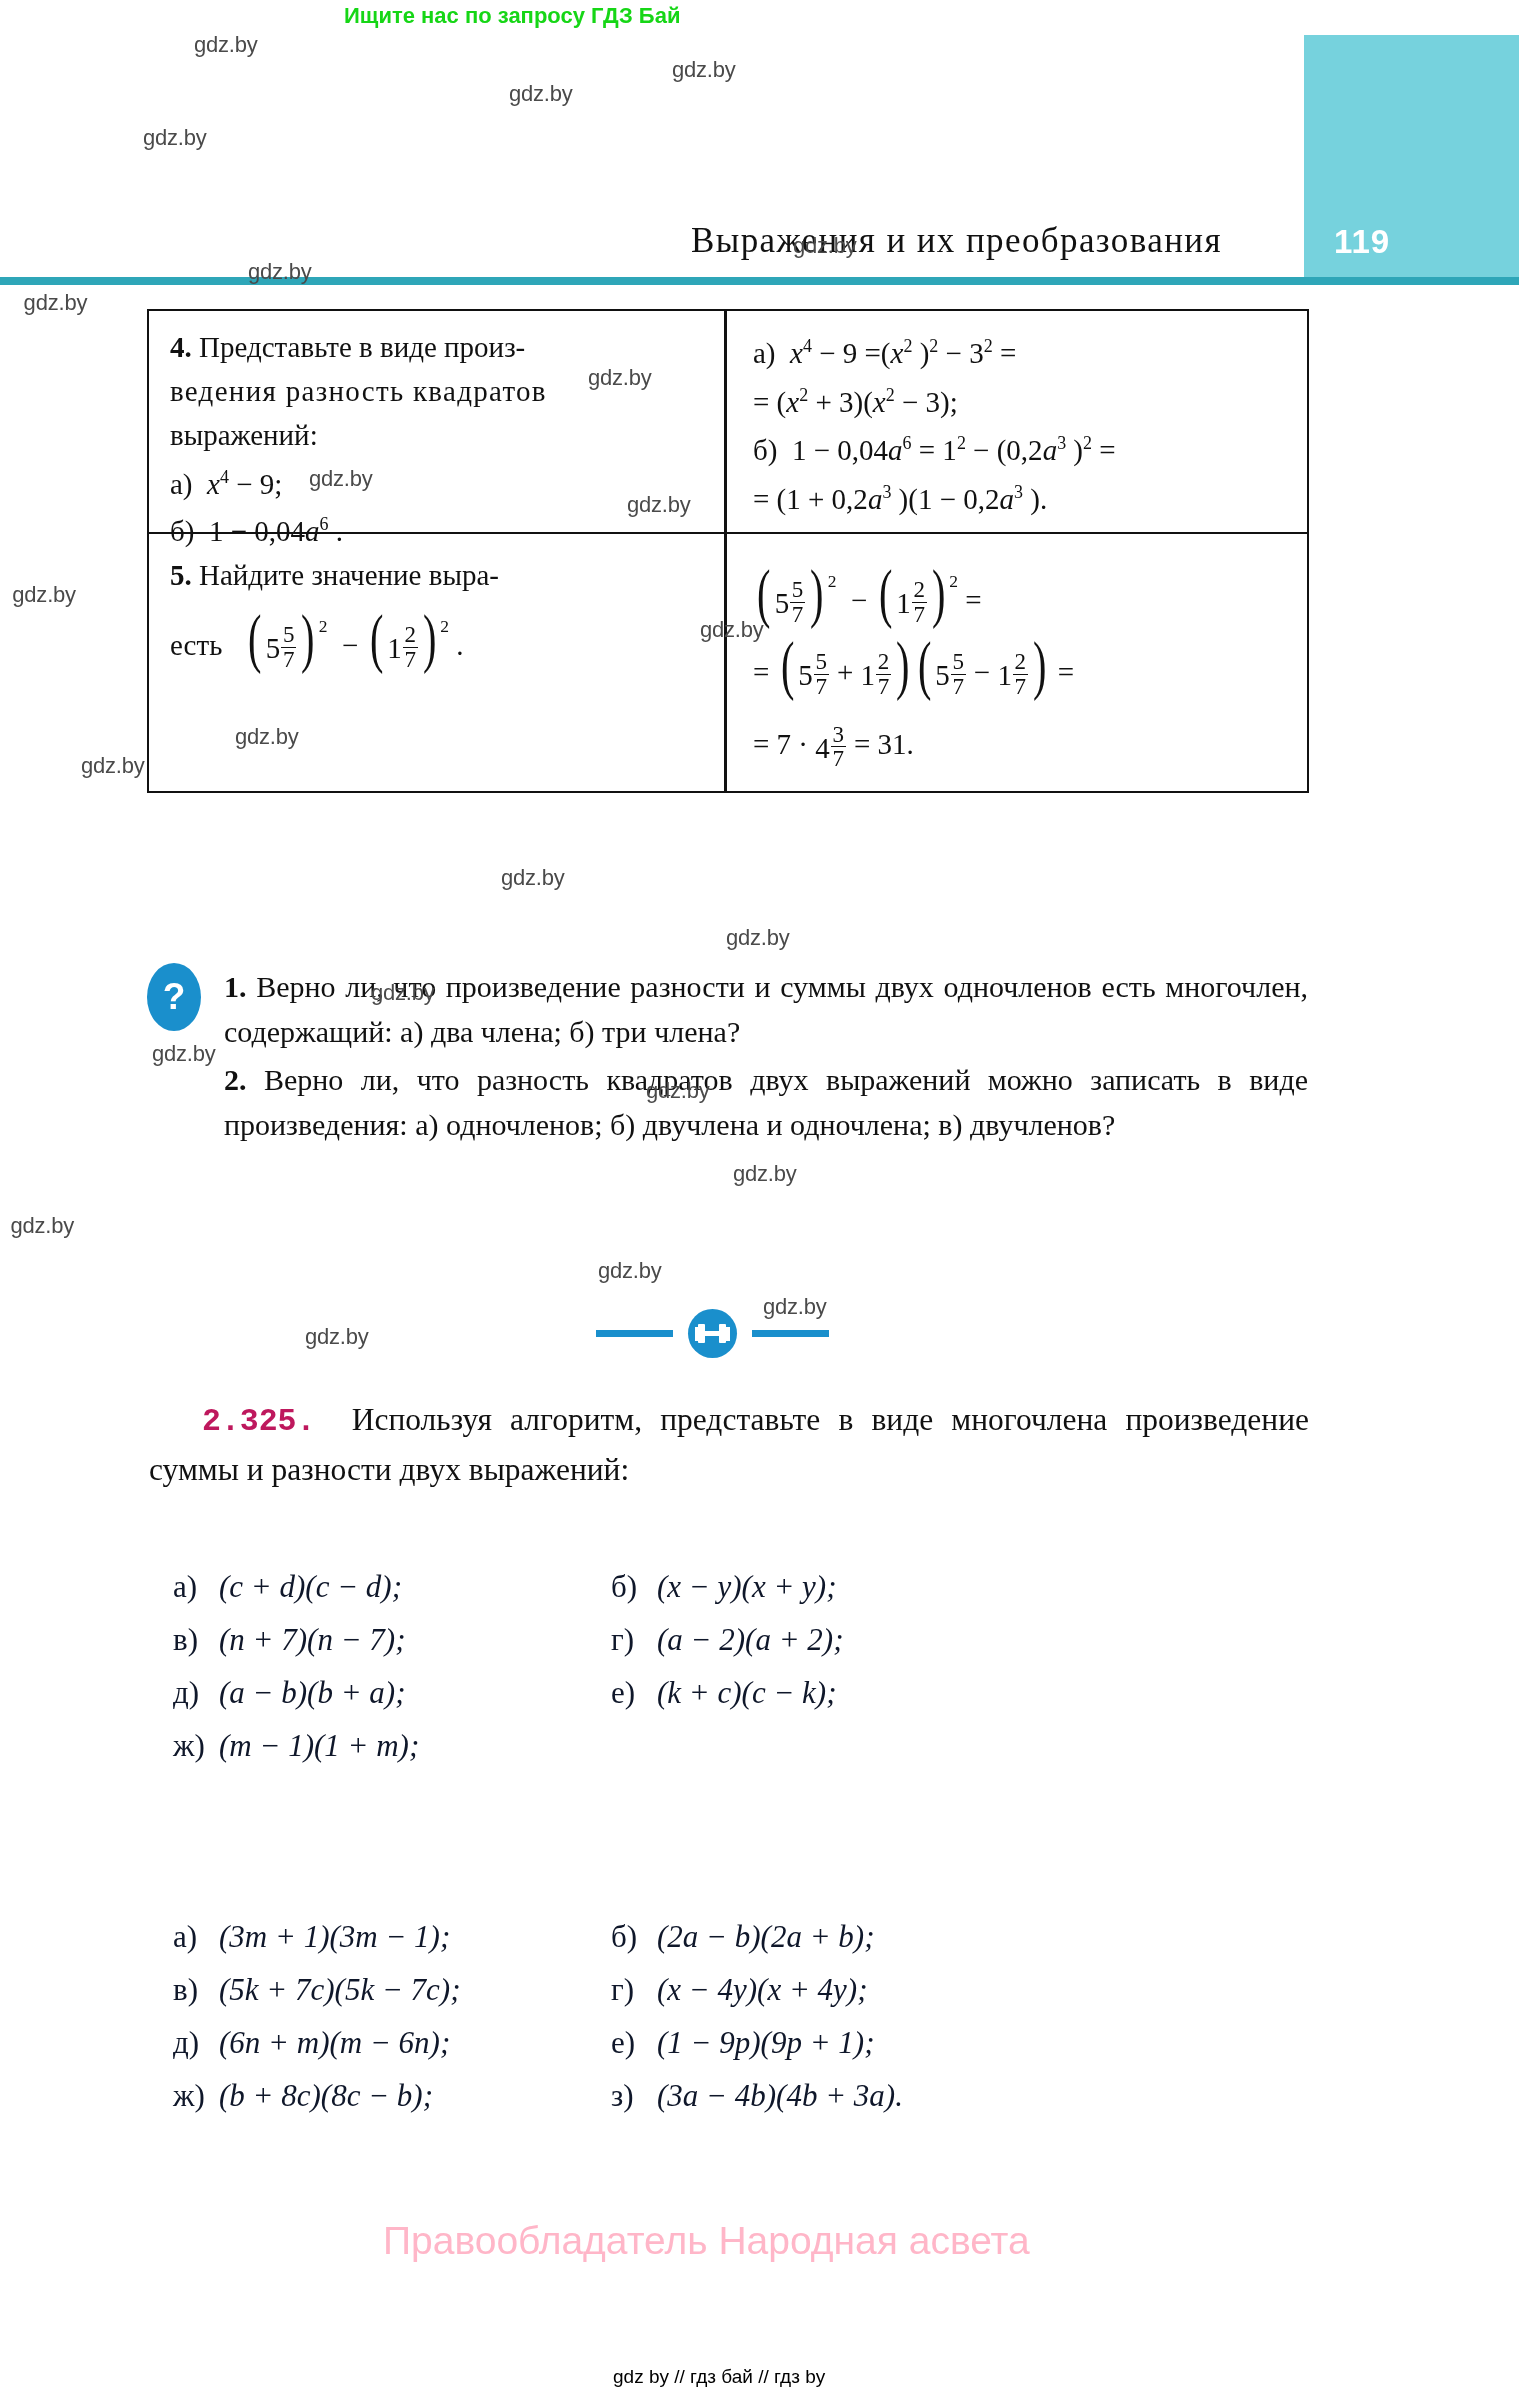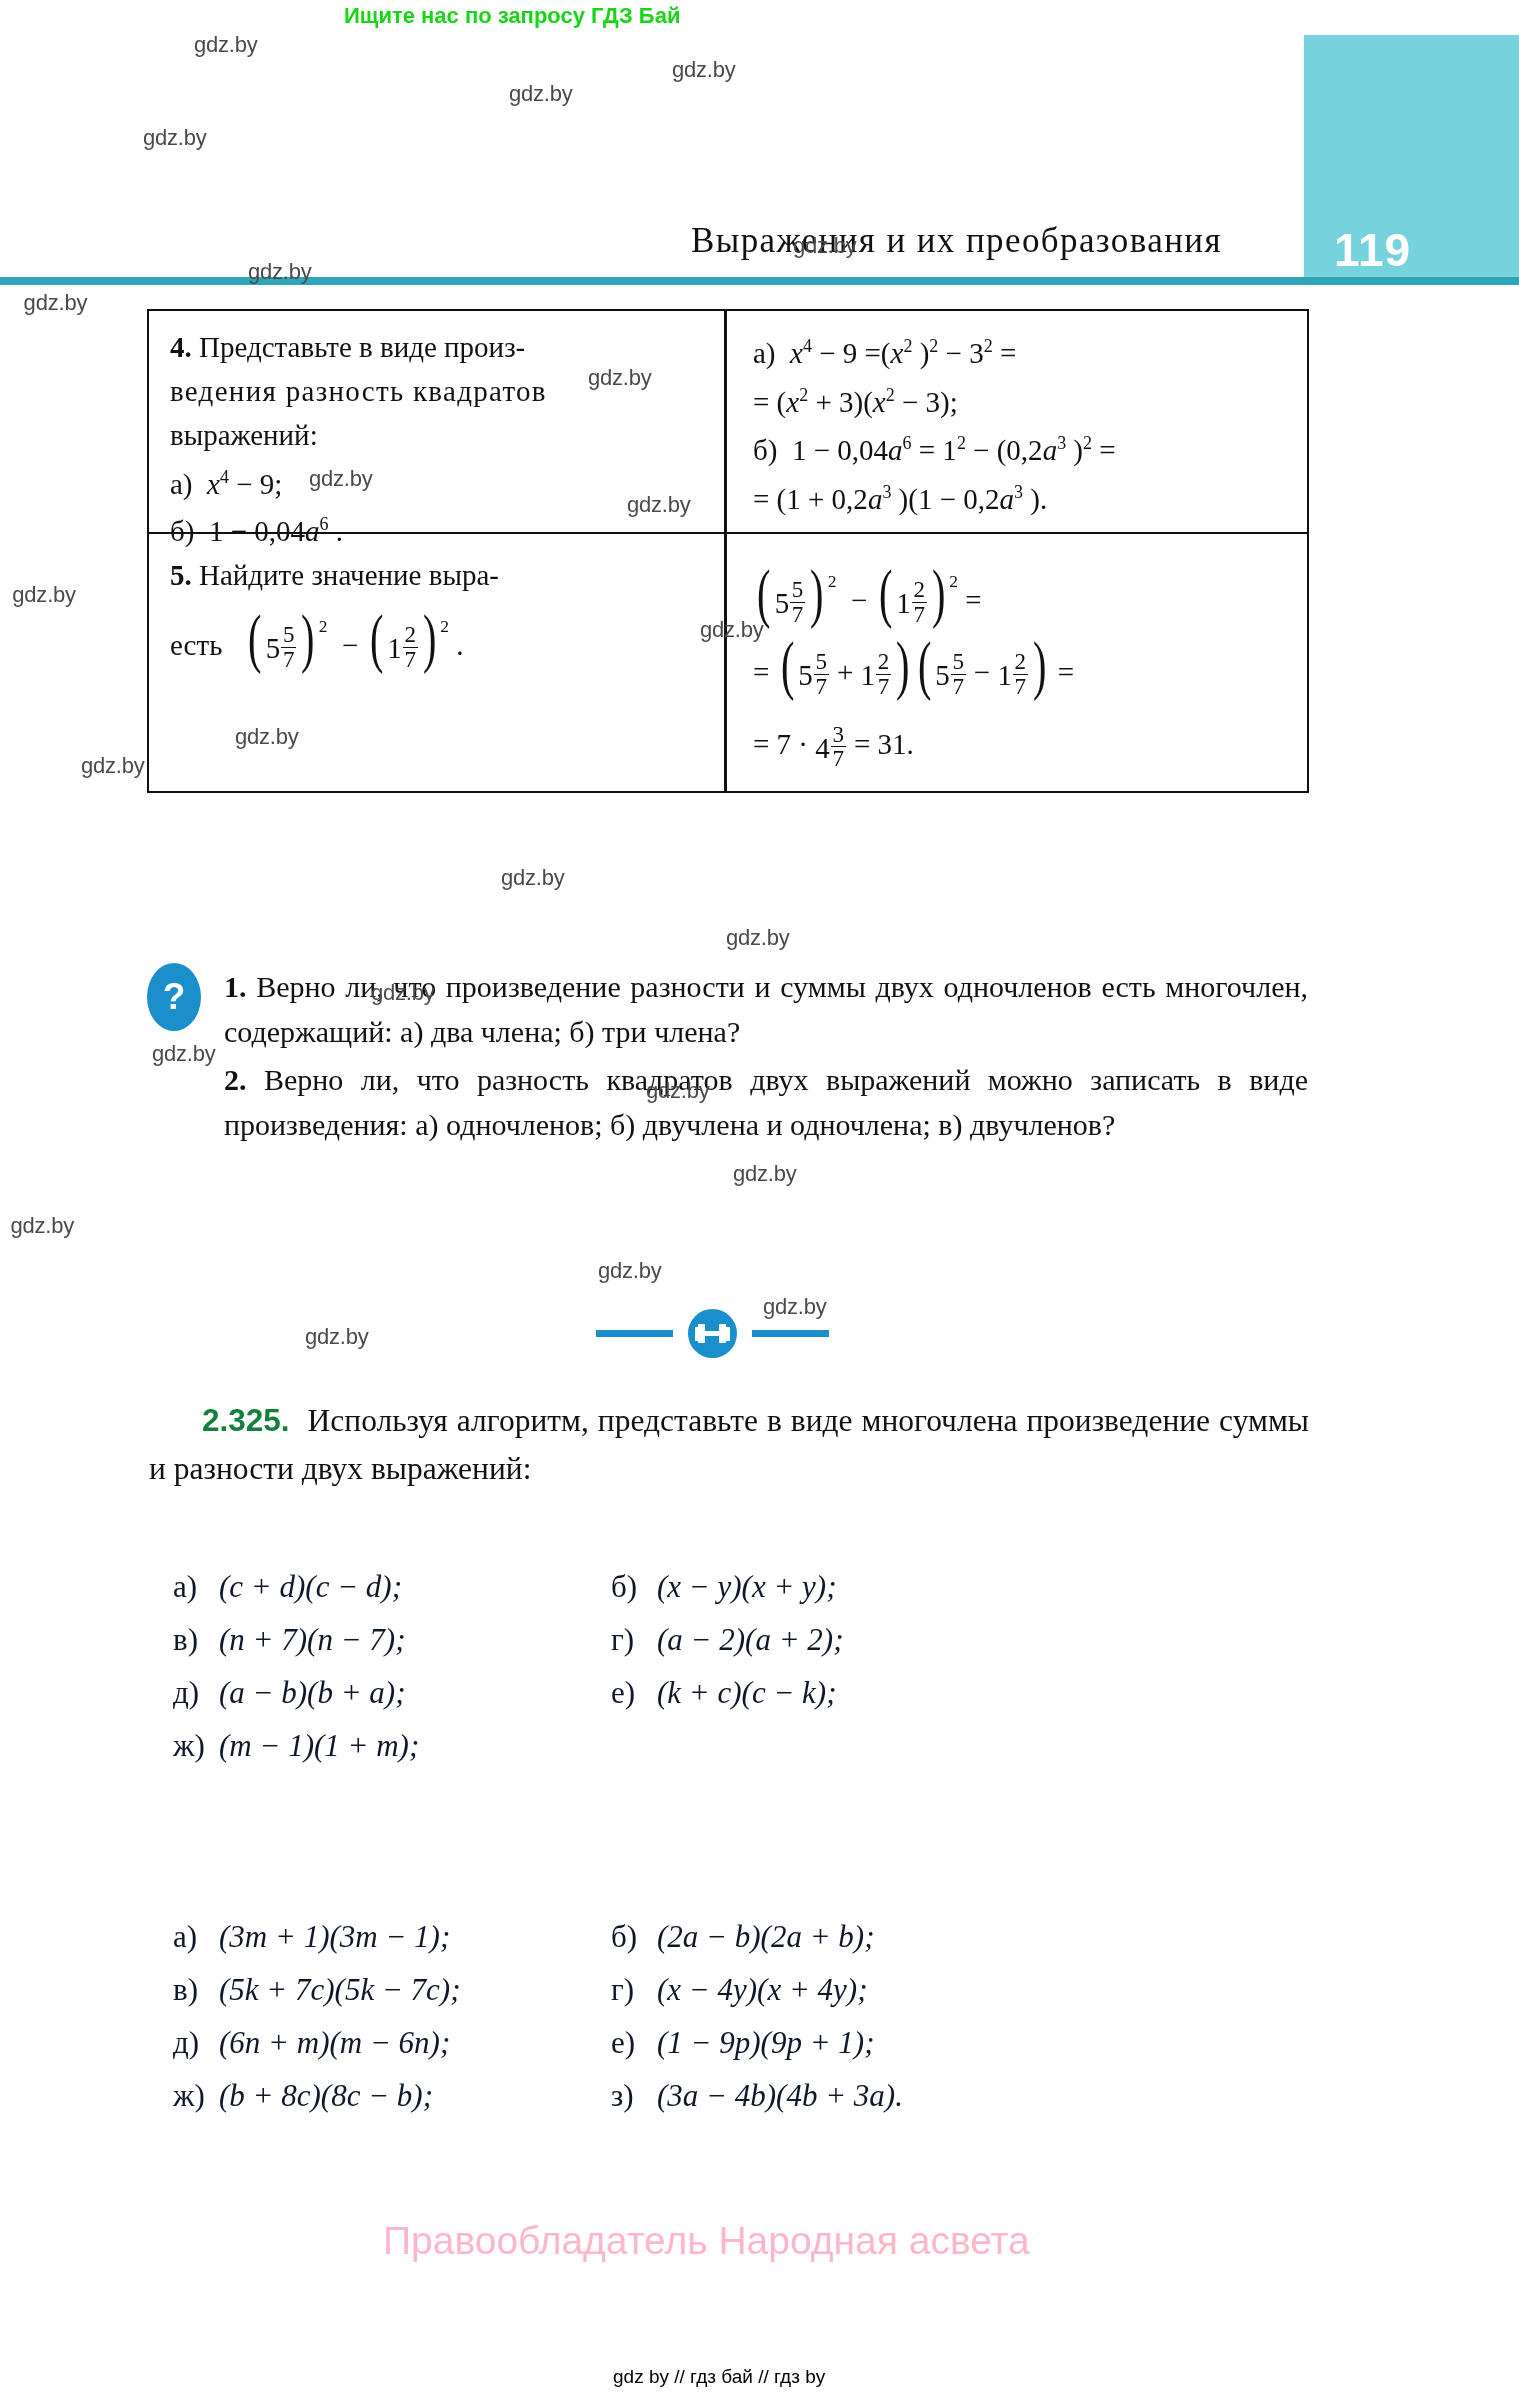--- a/index.html
+++ b/index.html
@@ -43,21 +43,21 @@
   .pagenum-block {
     position:absolute;
     left:1304px; top:35px;
     width:215px; height:242px;
     background:#76d2dd;
   }
   .pagenum {
     position:absolute;
     left:1334px; top:223px;
     font-family:"Liberation Sans", sans-serif;
-    font-size:46px; font-weight:bold;
+    font-size:33px; font-weight:bold;
     color:#ffffff;
     letter-spacing:0.9px;
   }
   .hdr-rule {
     position:absolute;
     left:0px; top:277px;
     width:1519px; height:7.9px;
     background:#2ea6b8;
   }
 
@@ -159,23 +159,23 @@
   }
   .db { position:absolute; background:#fff; }
   .db-bar { left:14px; top:22px; width:21px; height:5.3px; }
   .db-p1 { left:10.5px; top:15px; width:7px; height:19px; border-radius:0.9px; }
   .db-p2 { left:31.5px; top:15px; width:7px; height:19px; border-radius:0.9px; }
   .db-c1 { left:7px;  top:17.5px; width:4.4px; height:14px; }
   .db-c2 { left:38px; top:17.5px; width:4.4px; height:14px; }
 
   
   .exnum {
-    color:#15803d;
+    color:#be185d;
     font-weight:bold;
-    font-family:Liberation Sans, sans-serif;
+    font-family:Liberation Mono, monospace;
   }
   .ex-head {
     position:absolute;
     font-family:"Liberation Serif", serif;
     font-size:31.5px;
     line-height:48px;
     color:#111;
     text-align:justify;
   }
   .ex-head p { margin:0; }

